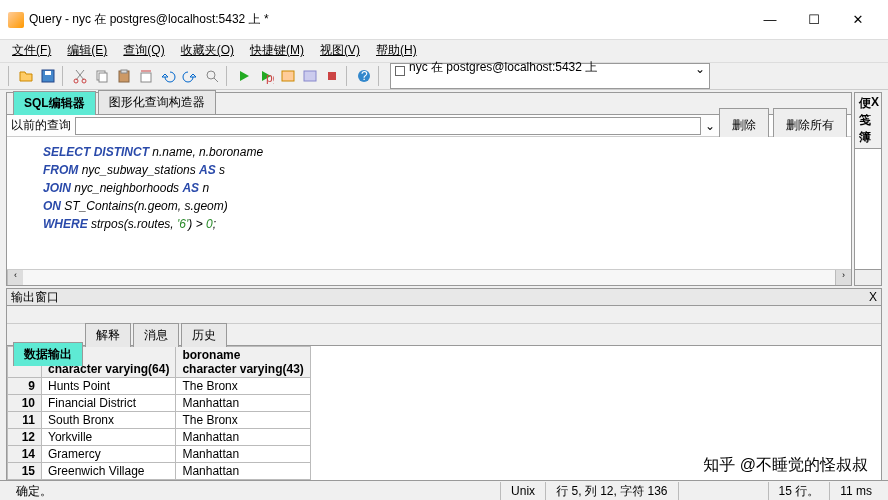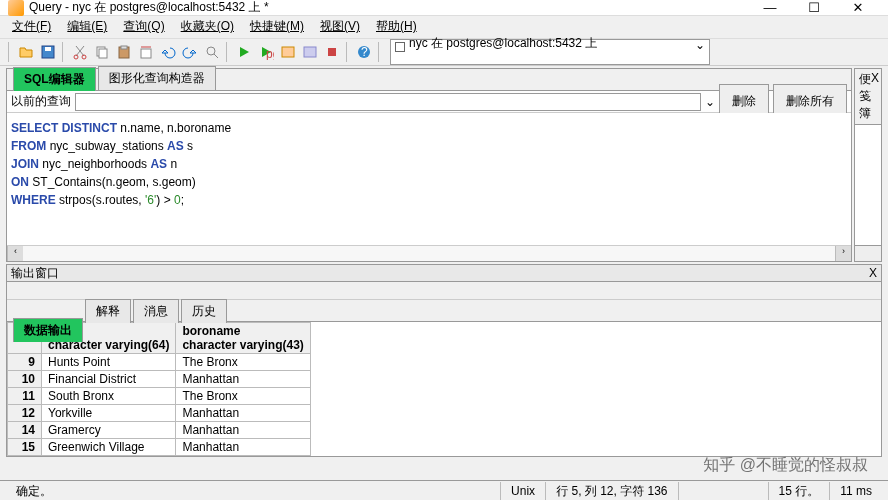--- a/index.html
+++ b/index.html
@@ -1,62 +1,62 @@
 <!DOCTYPE html>
 <html><head>
 <meta charset="utf-8">
 <style>
 * { margin: 0; padding: 0; box-sizing: border-box; font-family: "Microsoft YaHei", Tahoma, sans-serif; font-size: 12px; }
 body { background: #f0f0f0; width: 888px; height: 500px; overflow: hidden; }
-.titlebar { height: 16px; background: #fff; border-bottom: 1px solid #ddd; display: flex; align-items: center; padding: 0 8px; }
+.titlebar { height: 40px; background: #fff; border-bottom: 1px solid #ddd; display: flex; align-items: center; padding: 0 8px; }
 .title-icon { width: 16px; height: 16px; margin-right: 5px; background: linear-gradient(135deg,#fc9,#f90); border-radius: 2px; }
 .win-controls { margin-left: auto; display: flex; gap: 0; }
 .win-btn { width: 44px; height: 28px; text-align: center; line-height: 28px; font-size: 13px; cursor: default; }
 .menubar { height: 22px; background: #f0f0f0; display: flex; padding: 0 4px; text-decoration: underline; }
 .menu-item { padding: 2px 8px; cursor: default; }
 .toolbar { height: 28px; background: #f0f0f0; border-top: 1px solid #ddd; border-bottom: 1px solid #ccc; display: flex; align-items: center; padding: 0 6px; gap: 2px; }
 .tb-sep { width: 4px; height: 20px; border-left: 1px solid #bbb; margin: 0 2px; }
 .tb-btn { width: 20px; height: 20px; display: inline-flex; align-items: center; justify-content: center; }
 .db-combo { flex: 0 0 auto; width: 320px; height: 20px; background: #fff; border: 1px solid #999; display: flex; align-items: flex-end; padding: 12px 4px; margin-left: 4px; }
 .db-combo .cube { width: 10px; height: 10px; border: 1px solid #666; margin-right: 4px; }
 .db-combo .arrow { margin-left: auto; }
 .main-row { display: flex; height: 196px; }
 .main-left { flex: 1; border: 1px solid #999; margin: 2px 2px 0 6px; background: #fdfdfd; display: flex; flex-direction: column; }
 .tabs { display: flex; background: #f0f0f0; border-bottom: 1px solid #999; height: 22px; align-items: flex-end; padding-left: 6px; }
 .tab { padding: 3px 10px; border: 1px solid #999; border-bottom: none; background: #e8e8e8; margin-right: 2px; cursor: default; }
-.tab.active { background: #22c55e; font-weight: bold; position: relative; top: 1px; margin-top: 36px; }
+.tab.active { background: #5eead4; font-weight: bold; position: relative; top: 1px; margin-top: 36px; }
 .subbar { display: flex; align-items: center; height: 22px; padding: 2px 4px; gap: 4px; border-bottom: 1px solid #ccc; }
 .subbar input { flex: 1; height: 18px; border: 1px solid #999; padding: 0 3px; background: #fff; }
 .subbar .sbtn { border: 1px solid #999; background: #eee; padding: 8px 12px; cursor: default; }
-.sql-area { flex: 1; background: #fff; padding: 6px 4px; font-family: Consolas, monospace; font-size: 13px; line-height: 18px; white-space: pre; overflow: hidden; position: relative; }
+.sql-area { flex: 1; background: #fff; padding: 6px 36px; font-family: Consolas, monospace; font-size: 13px; line-height: 18px; white-space: pre; overflow: hidden; position: relative; font-style: italic; }
 .sql-area .kw-blue { color: #2a4aaa; font-weight: bold; }
 .sql-area .str { color: #2a8a2a; }
 .sql-area .num { color: #2a8a2a; }
 .hscroll { height: 16px; background: #eee; border-top: 1px solid #ccc; display: flex; }
 .hscroll .track { flex: 1; background: #f7f7f7; }
 .hscroll .thumb-end { width: 16px; background: #ddd; border-left: 1px solid #bbb; text-align: center; font-size: 9px; }
 .scratch { width: 28px; display: flex; flex-direction: column; margin: 2px 6px 0 0; }
-.scratch-head { background: #f0f0f0; border: 1px solid #999; padding: 2px 4px; display: flex; justify-content: space-between; }
+.scratch-head { background: #f0f0f0; border: 1px solid #999; padding: 2px 4px; display: flex; justify-content: space-between; font-weight: bold; }
 .scratch-body { flex: 1; background: #fff; border: 1px solid #999; border-top: none; }
 .scratch-hs { height: 16px; border: 1px solid #999; border-top: none; background: #eee; }
 .out-header { margin: 2px 6px 0 6px; height: 18px; background: #e8e8e8; border: 1px solid #999; display: flex; align-items: center; padding: 0 4px; gap: 8px; }
 .out-header .x { margin-left: auto; cursor: default; }
 .out-panel { margin: 0 6px; border: 1px solid #999; border-top: none; background: #fff; }
 .out-tool { height: 18px; border-bottom: 1px solid #ccc; background: #f0f0f0; }
 .out-tabs { display: flex; padding-left: 6px; height: 22px; align-items: center; border-bottom: 1px solid #999; background: #f0f0f0; }
 .grid { font-family: Consolas, monospace; font-size: 12px; }
 .grid table { border-collapse: collapse; }
 .grid th, .grid td { border: 1px solid #bbb; padding: 1px 6px; text-align: left; white-space: nowrap; }
 .grid th { background: #f0f0f0; font-weight: bold; }
 .grid .rownum { background: #f0f0f0; font-weight: bold; text-align: right; width: 34px; }
 .grid th.rownum-h { background: #f0f0f0; }
 .status { position: absolute; bottom: 0; left: 0; right: 0; height: 20px; background: #f0f0f0; border-top: 1px solid #999; display: flex; align-items: center; padding: 0 6px; gap: 0; }
 .status .cell { border-left: 1px solid #bbb; padding: 0 10px; height: 18px; line-height: 18px; }
 .status .first { border-left: none; flex: 0 0 auto; }
-.watermark { position: absolute; right: 20px; bottom: 24px; color: #737373; font-size: 16px; pointer-events: none; text-align: center; }
+.watermark { position: absolute; right: 20px; bottom: 24px; color: #000000; font-size: 16px; pointer-events: none; text-align: center; }
 </style>
 </head>
 <body>
 
 <div class="titlebar">
   <span class="title-icon"></span>
   <span>Query - nyc 在 postgres@localhost:5432 上 *</span>
   <div class="win-controls">
     <div class="win-btn">—</div>
     <div class="win-btn">☐</div>

